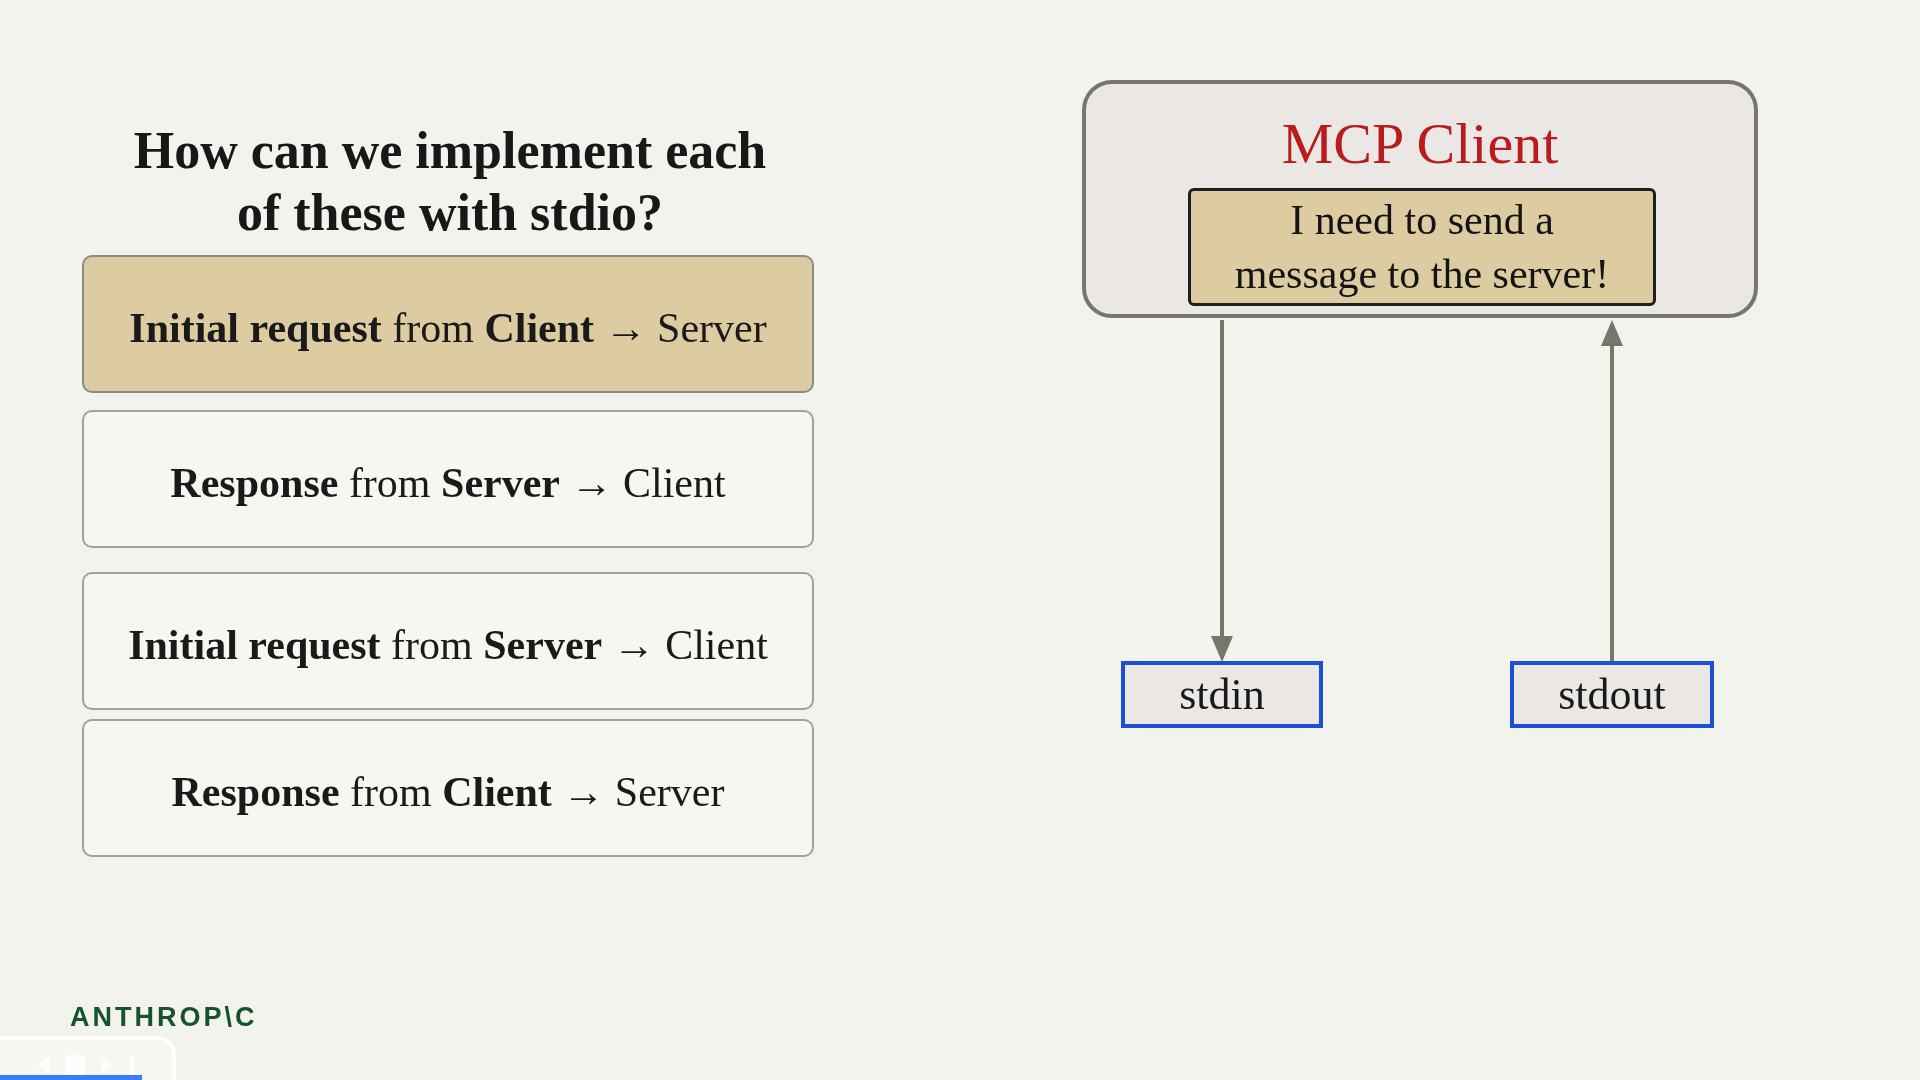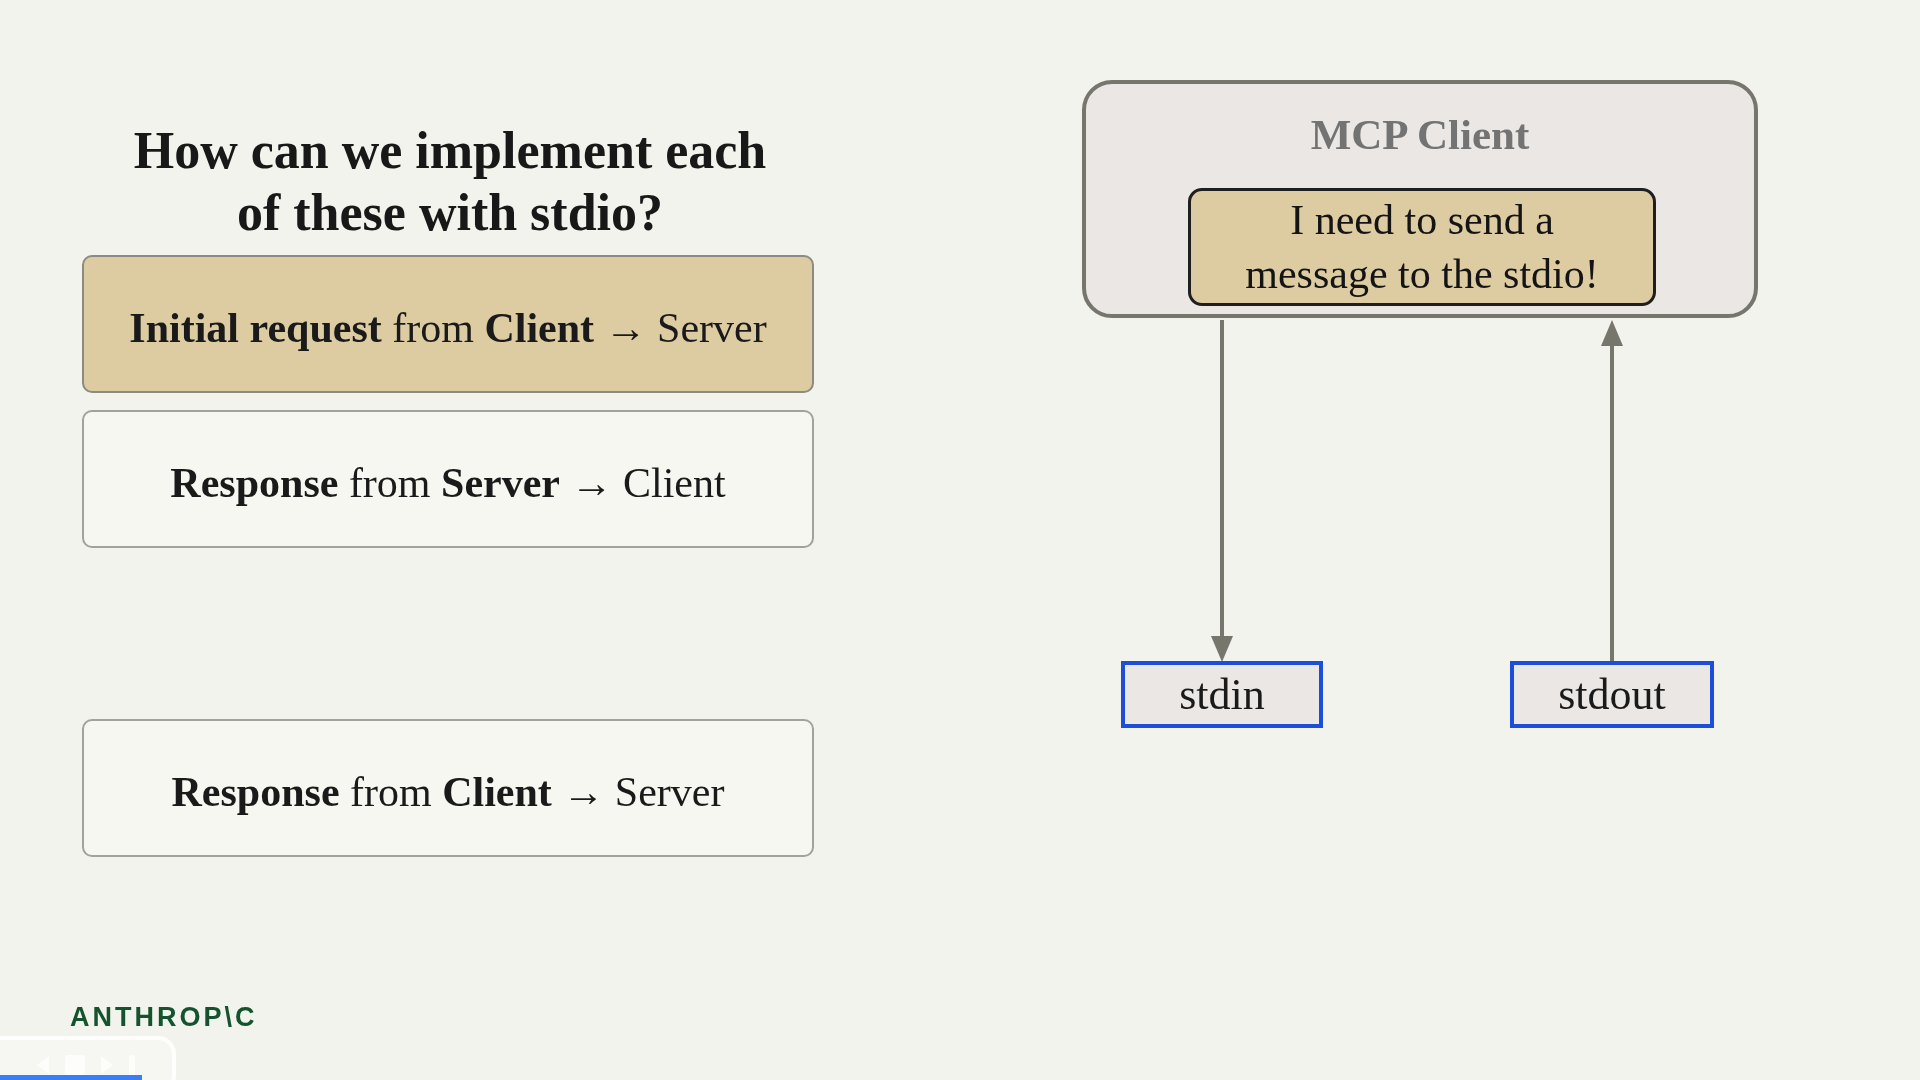--- a/index.html
+++ b/index.html
@@ -62,40 +62,40 @@
     border: 4px solid #76766d;
     border-radius: 30px;
   }
   .client-box { left: 1082px; top: 80px; width: 676px; height: 238px; }
   .server-box { left: 1084px; top: 724px; width: 680px; height: 158px; }
 
   .client-title {
     position: absolute;
     top: 26px; left: 0; width: 100%;
     text-align: center;
-    font-weight: bold;
-    font-size: 43px;
-    color: #737373;
+    font-weight: normal;
+    font-size: 58px;
+    color: #b91c1c;
   }
   .server-title {
     position: absolute;
     top: 0; left: 0; width: 100%; height: 100%;
     display: flex; align-items: center; justify-content: center;
     font-weight: bold;
     font-size: 58px;
     color: #161616;
   }
 
   .thought-bubble {
     position: absolute;
     left: 102px; top: 104px;
     width: 468px; height: 118px;
     background: #ddcba2;
     border: 3px solid #1f1f1f;
-    border-radius: 14px;
+    border-radius: 6px;
     display: flex;
     flex-direction: column;
     align-items: center;
     justify-content: center;
     font-size: 42px;
     line-height: 54px;
     text-align: center;
     color: #141414;
   }
 
@@ -193,30 +193,33 @@
   </div>
 
   <div id="step0" class="step-box highlight">
     <p class="step-text"><b>Initial request</b><span> from </span><b>Client</b><span> → Server</span></p>
   </div>
 
   <div id="step1" class="step-box">
     <p class="step-text"><b>Response</b><span> from </span><b>Server</b><span> → Client</span></p>
   </div>
 
+  <div id="step2" class="step-box">
+    <p class="step-text"><b>Initial request</b><span> from </span><b>Server</b><span> → Client</span></p>
+  </div>
 
   <div id="step3" class="step-box">
     <p class="step-text"><b>Response</b><span> from </span><b>Client</b><span> → Server</span></p>
   </div>
 
   <div class="mcp-box client-box">
     <div class="client-title">MCP Client</div>
     <div class="thought-bubble">
       <span>I need to send a</span>
-      <span>message to the stdio!</span>
+      <span>message to the server!</span>
     </div>
   </div>
 
   <div class="arrow-line arrow-down-line"></div>
   <div class="arrow-head arrow-head-down"></div>
 
   <div class="arrow-line arrow-up-line"></div>
   <div class="arrow-head arrow-head-up"></div>
 
   <div class="port-tab stdin-tab">

